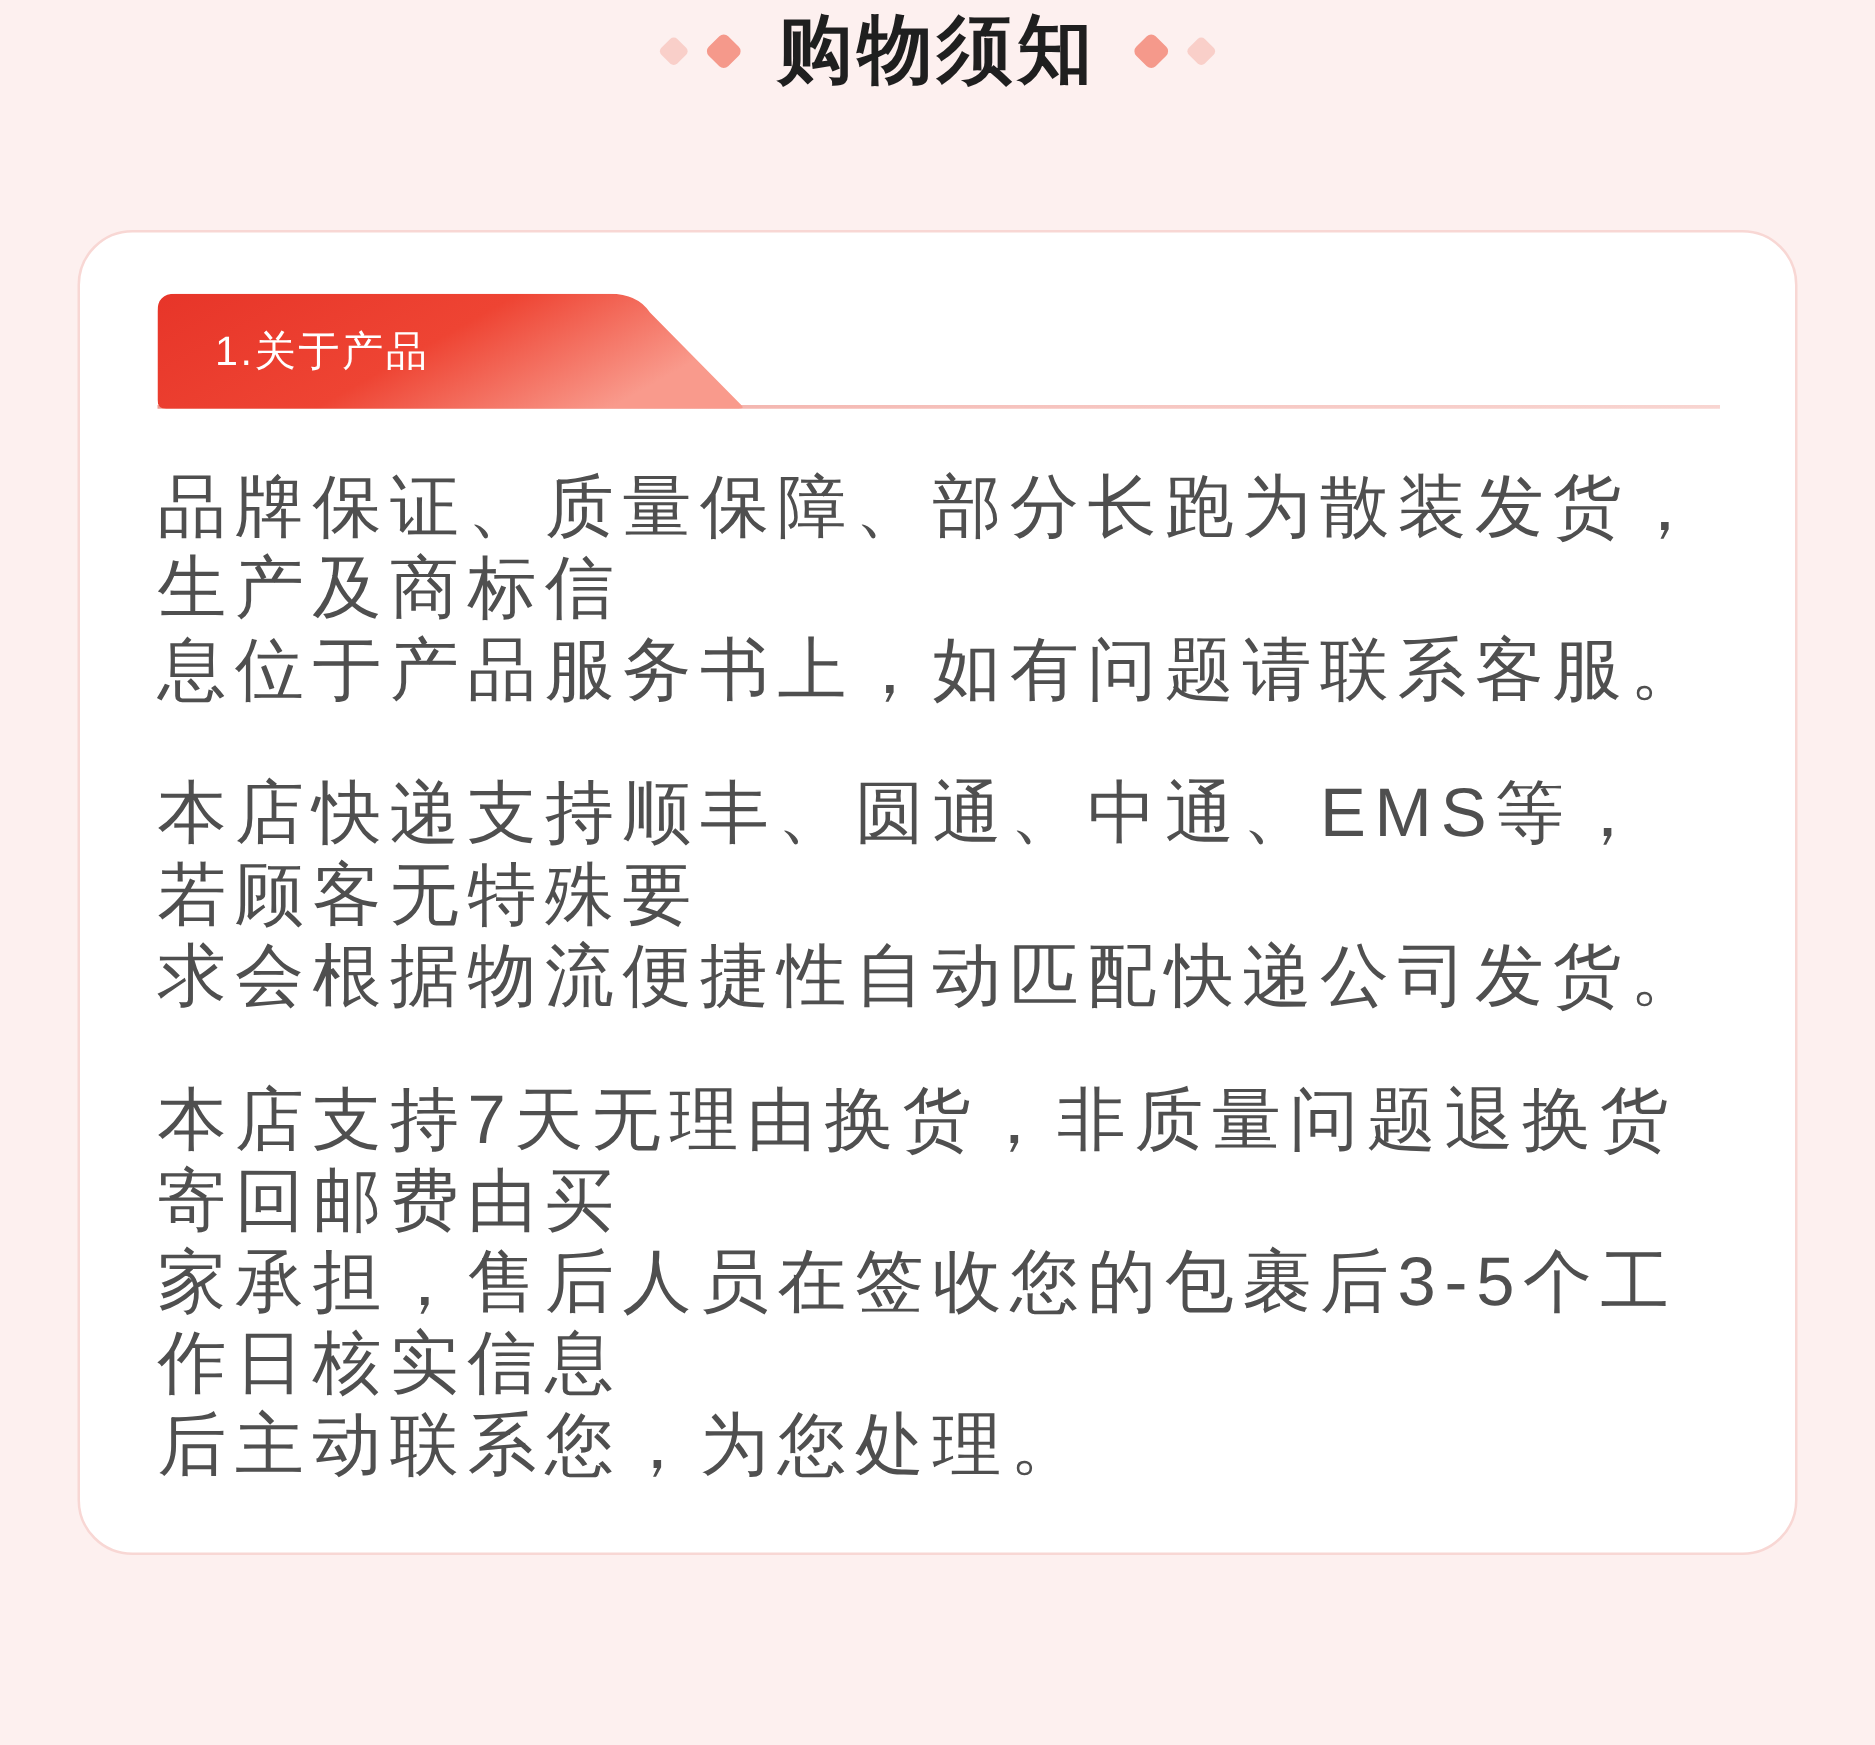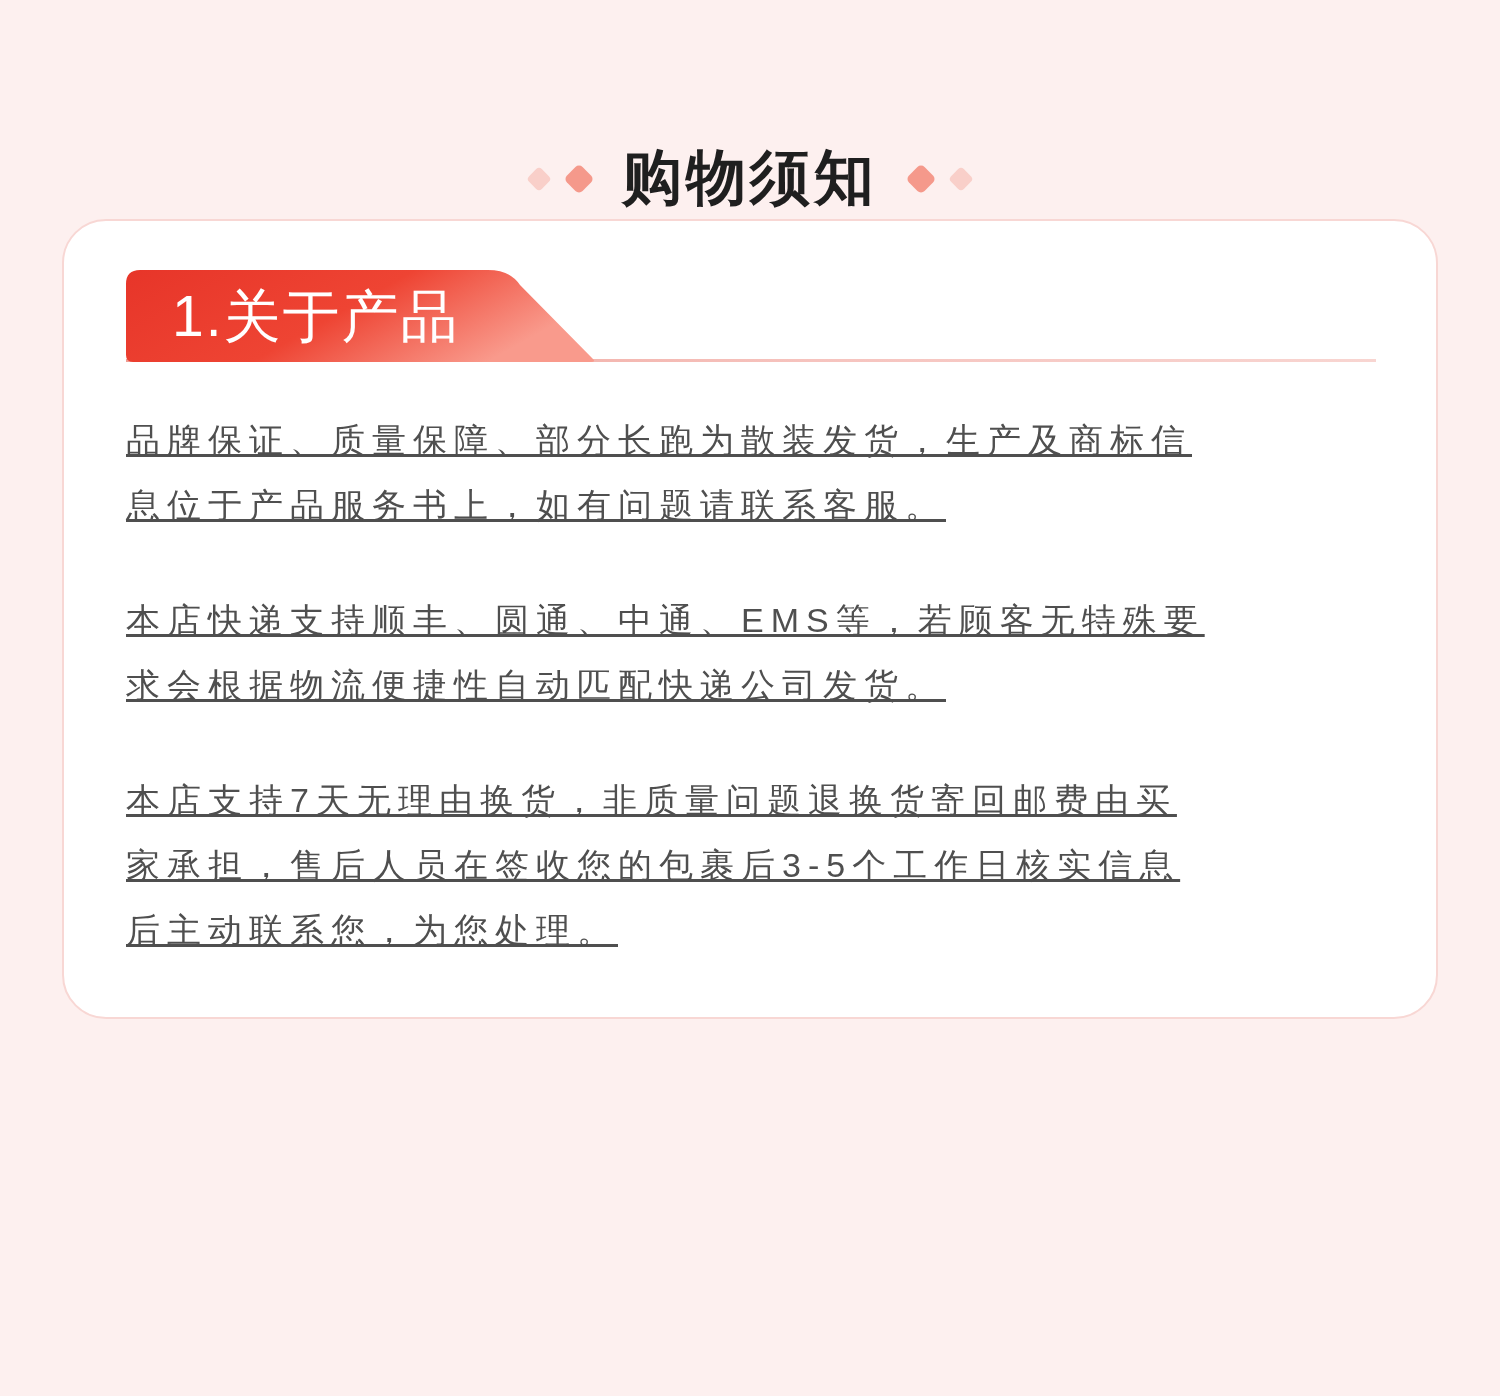--- a/index.html
+++ b/index.html
@@ -5,23 +5,23 @@
   * { margin: 0; padding: 0; box-sizing: border-box; }
   html, body {
     width: 1500px;
     height: 1396px;
     background: #fdf0ef;
     font-family: "Liberation Sans", sans-serif;
     overflow: hidden;
   }
   
   .header {
-    height: 219px;
+    height: 184px;
     display: flex;
-    align-items: flex-end;
+    align-items: flex-start;
     justify-content: center;
   }
   .title-row {
     display: flex;
     align-items: center;
     justify-content: center;
   }
   .diamond {
     display: inline-block;
     transform: rotate(45deg);
@@ -71,32 +71,31 @@
     left: 0; top: 0;
     width: 470px; height: 92px;
     display: block;
   }
   .ribbon-label {
     position: absolute;
     left: 46px; top: 0;
     height: 92px;
     line-height: 92px;
     color: #ffffff;
-    font-size: 57px;
+    font-size: 33px;
     letter-spacing: 2px;
   }
   
   .section-text {
-    font-size: 34px;
+    font-size: 55px;
     line-height: 65px;
     letter-spacing: 7px;
     color: #4f4f4f;
     white-space: pre-line;
     margin-bottom: 50px;
-    text-decoration: underline;
   }
   .section:last-child .section-text { margin-bottom: 0; }
   .defs-holder { position: absolute; width: 0; height: 0; }
 </style>
 </head>
 <body>
 
 <svg class="defs-holder" aria-hidden="true">
   <defs>
     <linearGradient id="ribbonGrad" x1="0" y1="0" x2="1" y2="0.35">

